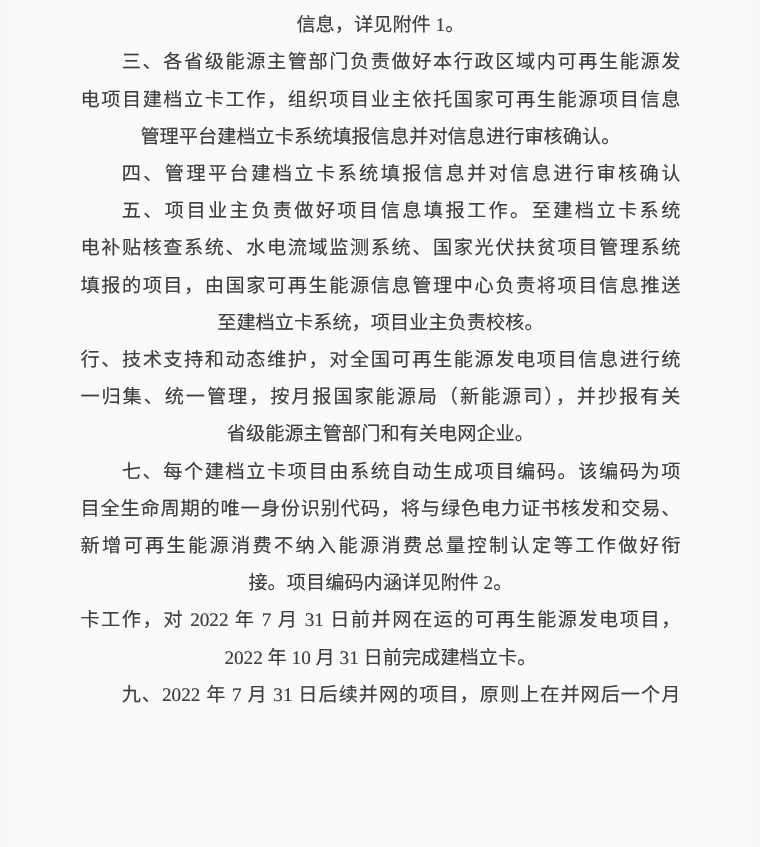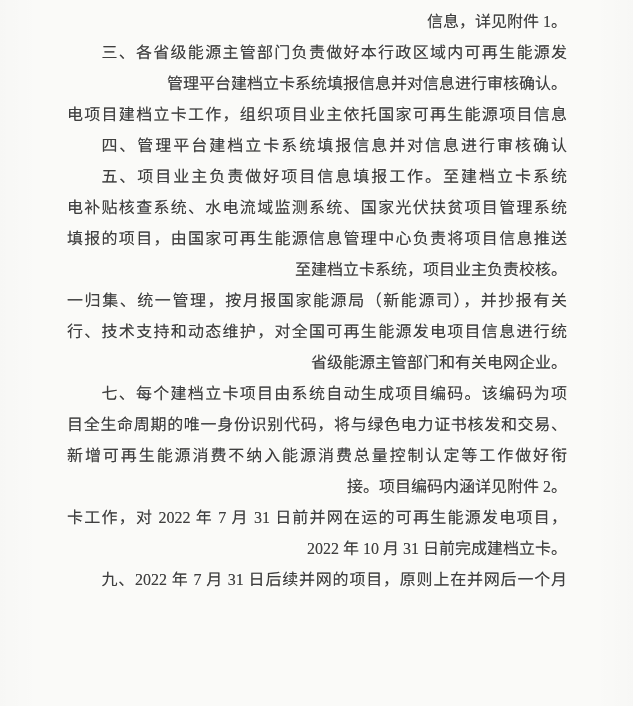--- a/index.html
+++ b/index.html
@@ -25,50 +25,50 @@
     font-size: 16px;
     color: #3f3f3f;
     text-shadow: 0 0 0.5px rgba(70,70,70,0.55);
   }
   .text-block {
     width: 500px;
   }
   .line {
     height: 31px;
     line-height: 31px;
-    text-align: right;
+    text-align: center;
     white-space: normal;
     overflow: hidden;
   }
   .line.fill {
     text-align: justify;
     
     text-align-last: justify;
     text-justify: inter-character;
   }
   .line.indent {
     text-indent: 2.15em;
   }
 </style>
 </head>
 <body>
 
 <div class="page">
   <div class="text-block" id="doc-body">
       <div class="line">信息，详见附件 1。</div>
       <div class="line indent fill">三、各省级能源主管部门负责做好本行政区域内可再生能源发</div>
+      <div class="line fill">电项目建档立卡工作，组织项目业主依托国家可再生能源项目信息</div>
       <div class="line">管理平台建档立卡系统填报信息并对信息进行审核确认。</div>
-      <div class="line fill">电项目建档立卡工作，组织项目业主依托国家可再生能源项目信息</div>
       <div class="line indent fill">四、管理平台建档立卡系统填报信息并对信息进行审核确认</div>
       <div class="line indent fill">五、项目业主负责做好项目信息填报工作。至建档立卡系统</div>
       <div class="line fill">电补贴核查系统、水电流域监测系统、国家光伏扶贫项目管理系统</div>
       <div class="line fill">填报的项目，由国家可再生能源信息管理中心负责将项目信息推送</div>
       <div class="line">至建档立卡系统，项目业主负责校核。</div>
+      <div class="line fill">行、技术支持和动态维护，对全国可再生能源发电项目信息进行统</div>
       <div class="line fill">一归集、统一管理，按月报国家能源局（新能源司），并抄报有关</div>
-      <div class="line fill">行、技术支持和动态维护，对全国可再生能源发电项目信息进行统</div>
       <div class="line">省级能源主管部门和有关电网企业。</div>
       <div class="line indent fill">七、每个建档立卡项目由系统自动生成项目编码。该编码为项</div>
       <div class="line fill">目全生命周期的唯一身份识别代码，将与绿色电力证书核发和交易、</div>
       <div class="line fill">新增可再生能源消费不纳入能源消费总量控制认定等工作做好衔</div>
       <div class="line">接。项目编码内涵详见附件 2。</div>
       <div class="line fill">卡工作，对 2022 年 7 月 31 日前并网在运的可再生能源发电项目，</div>
       <div class="line">2022 年 10 月 31 日前完成建档立卡。</div>
       <div class="line indent fill">九、2022 年 7 月 31 日后续并网的项目，原则上在并网后一个月</div>
     </div>
 </div>

